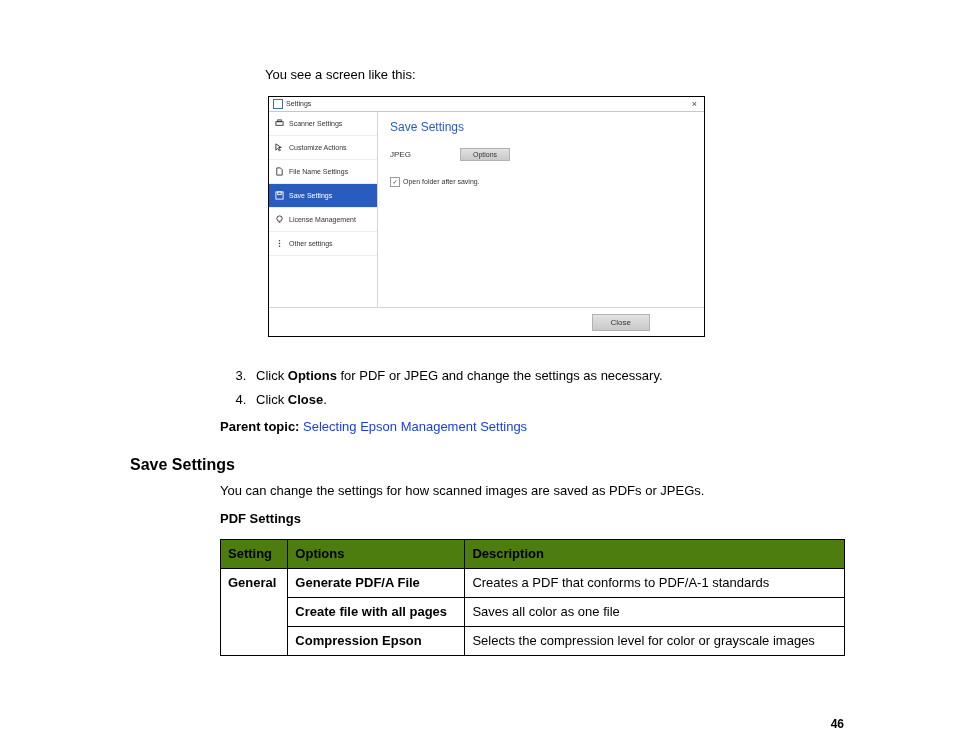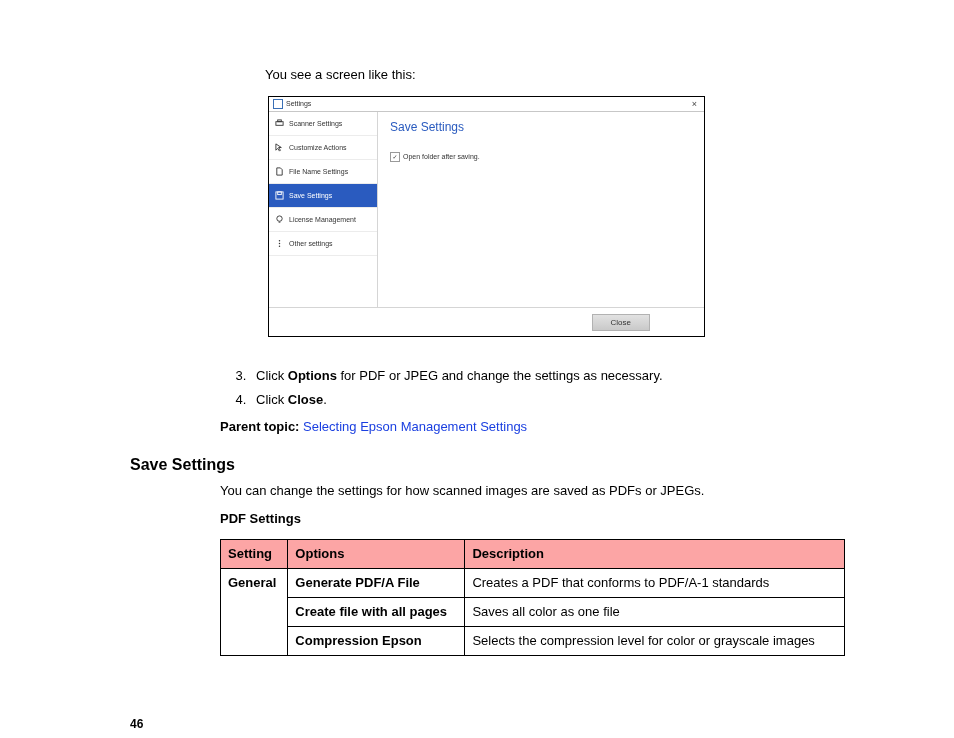--- a/index.html
+++ b/index.html
@@ -128,28 +128,28 @@
     margin-left: 90px;
   }
   table.options th, table.options td {
     border: 1px solid #000;
     padding: 5px 7px;
     text-align: left;
     vertical-align: top;
     font-size: 13px;
   }
   table.options th {
-    background: #fca5a5;
+    background: #4d7c0f;
     font-weight: bold;
   }
   table.options td.opt { font-weight: bold; }
   table.options td.setting { font-weight: bold; }
 
   .page-num {
-    text-align: left;
+    text-align: right;
     font-weight: bold;
     font-size: 12px;
     margin-top: 60px;
   }
 
   
   .ico { stroke: currentColor; fill: none; stroke-width: 1; }
 </style>
 </head>
 <body>
@@ -214,20 +214,24 @@
                 <circle cx="5" cy="2" r="0.8"></circle>
                 <circle cx="5" cy="5" r="0.8"></circle>
                 <circle cx="5" cy="8" r="0.8"></circle>
               </svg>
             </span>
           <span>Other settings</span>
         </div>
       </div>
       <div class="main-pane">
         <div class="pane-title">Save Settings</div>
+        <div class="row">
+          <span class="row-label">JPEG</span>
+          <button class="opt-btn">Options</button>
+        </div>
         <div class="chk-row">
           <span class="chk-box">✓</span>
           <span>Open folder after saving.</span>
         </div>
       </div>
     </div>
     <div class="dialog-footer">
       <button class="close-btn">Close</button>
     </div>
   </div>

